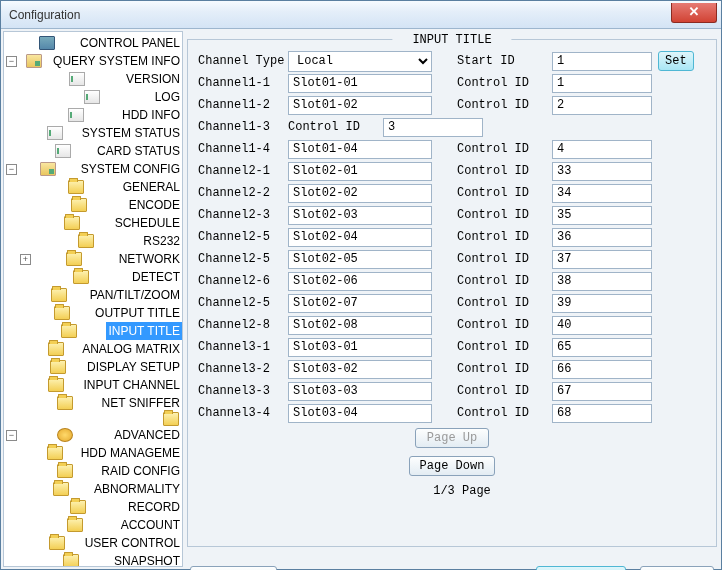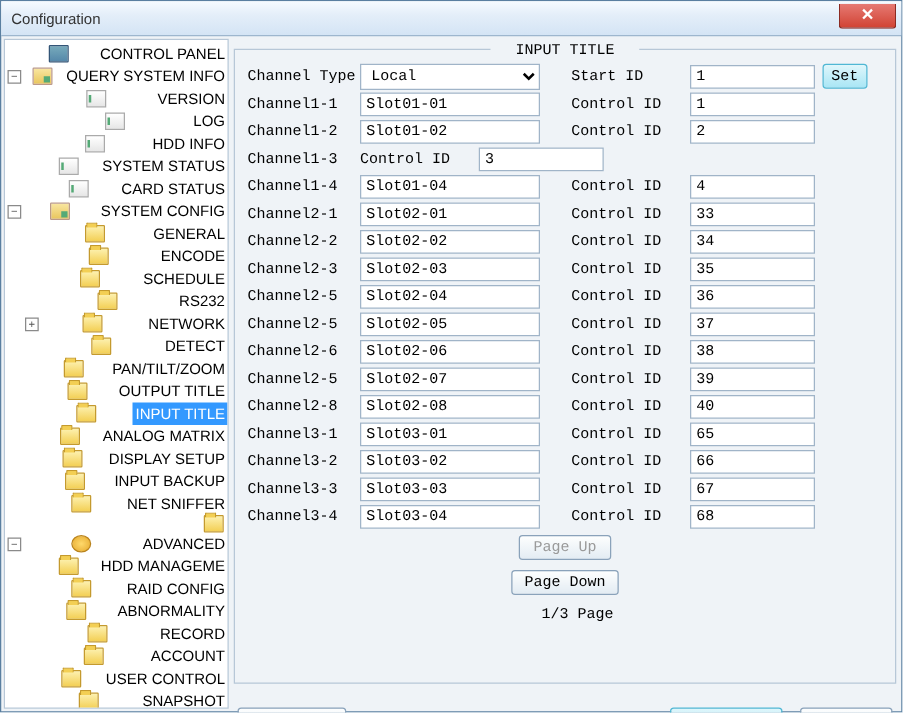--- a/index.html
+++ b/index.html
@@ -307,21 +307,21 @@
               <span class="tlabel">ANALOG MATRIX</span>
             </li>
           <li class="no-exp">
               <span class="expander"></span>
               <span class="ticon icon-folder"></span>
               <span class="tlabel">DISPLAY SETUP</span>
             </li>
           <li class="no-exp">
               <span class="expander"></span>
               <span class="ticon icon-folder"></span>
-              <span class="tlabel">INPUT BACKUP</span>
+              <span class="tlabel">INPUT CHANNEL</span>
             </li>
           <li class="no-exp">
               <span class="expander"></span>
               <span class="ticon icon-folder"></span>
               <span class="tlabel">NET SNIFFER</span>
             </li>
           <li class="no-exp">
               <span class="expander"></span>
               <span class="ticon icon-folder"></span>
             </li>

